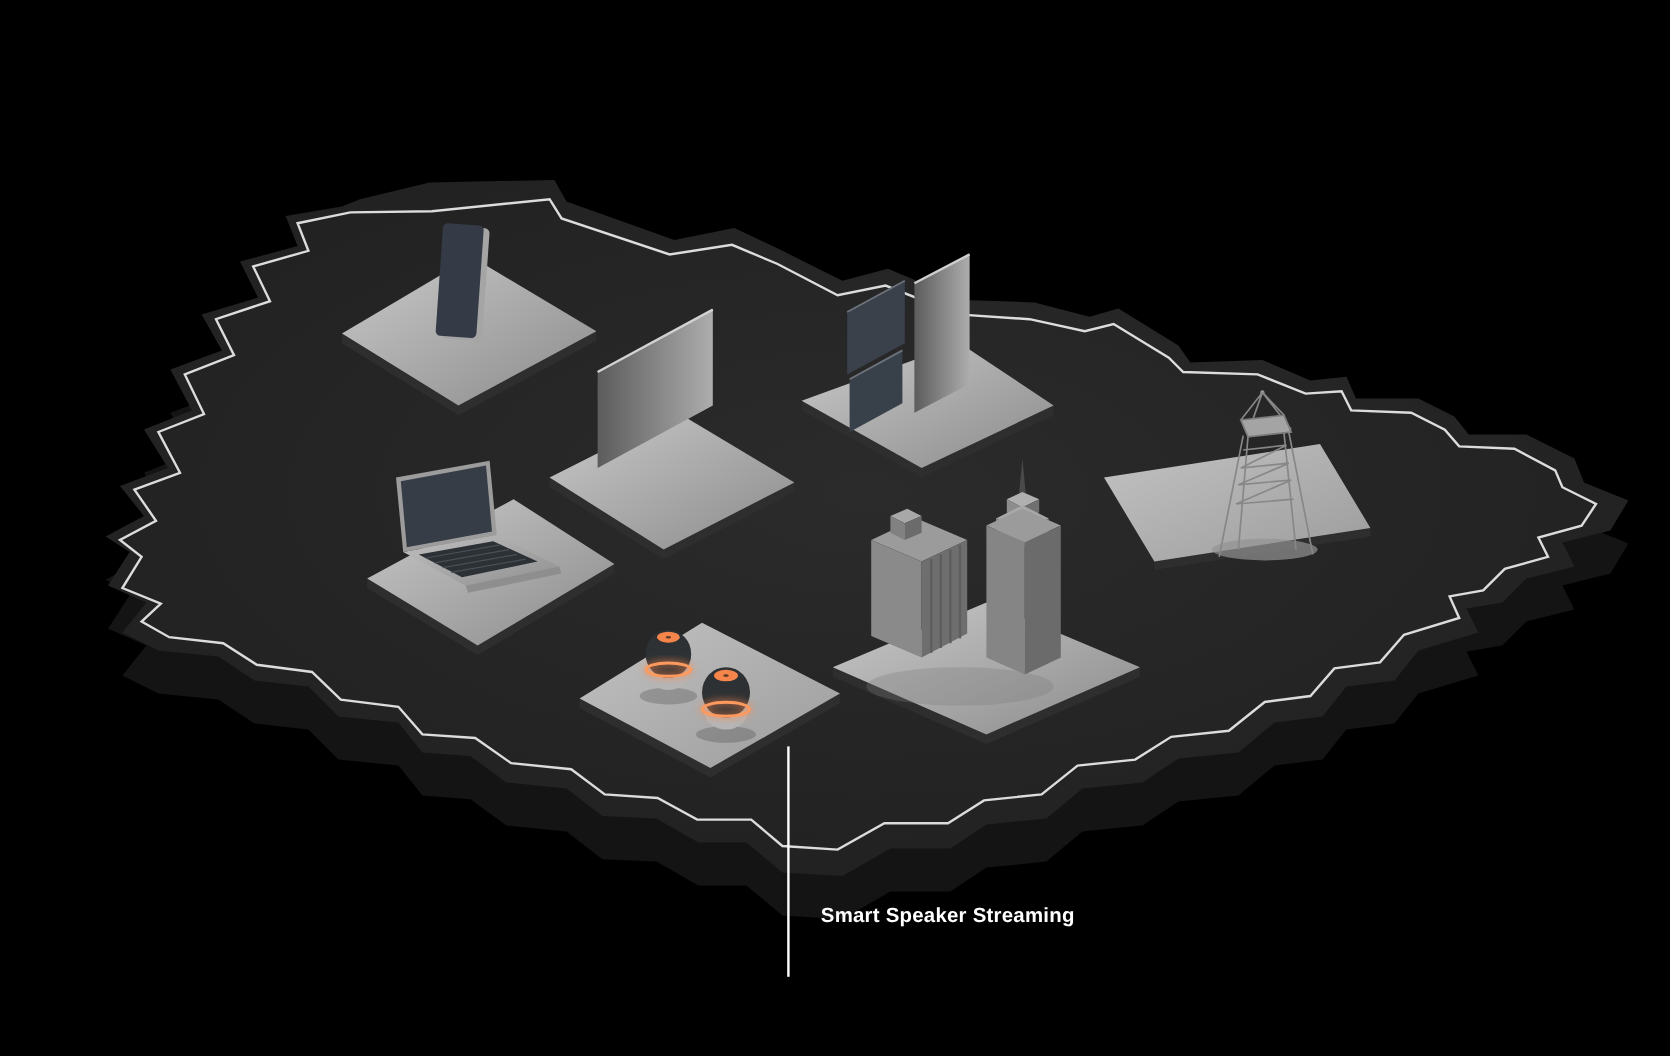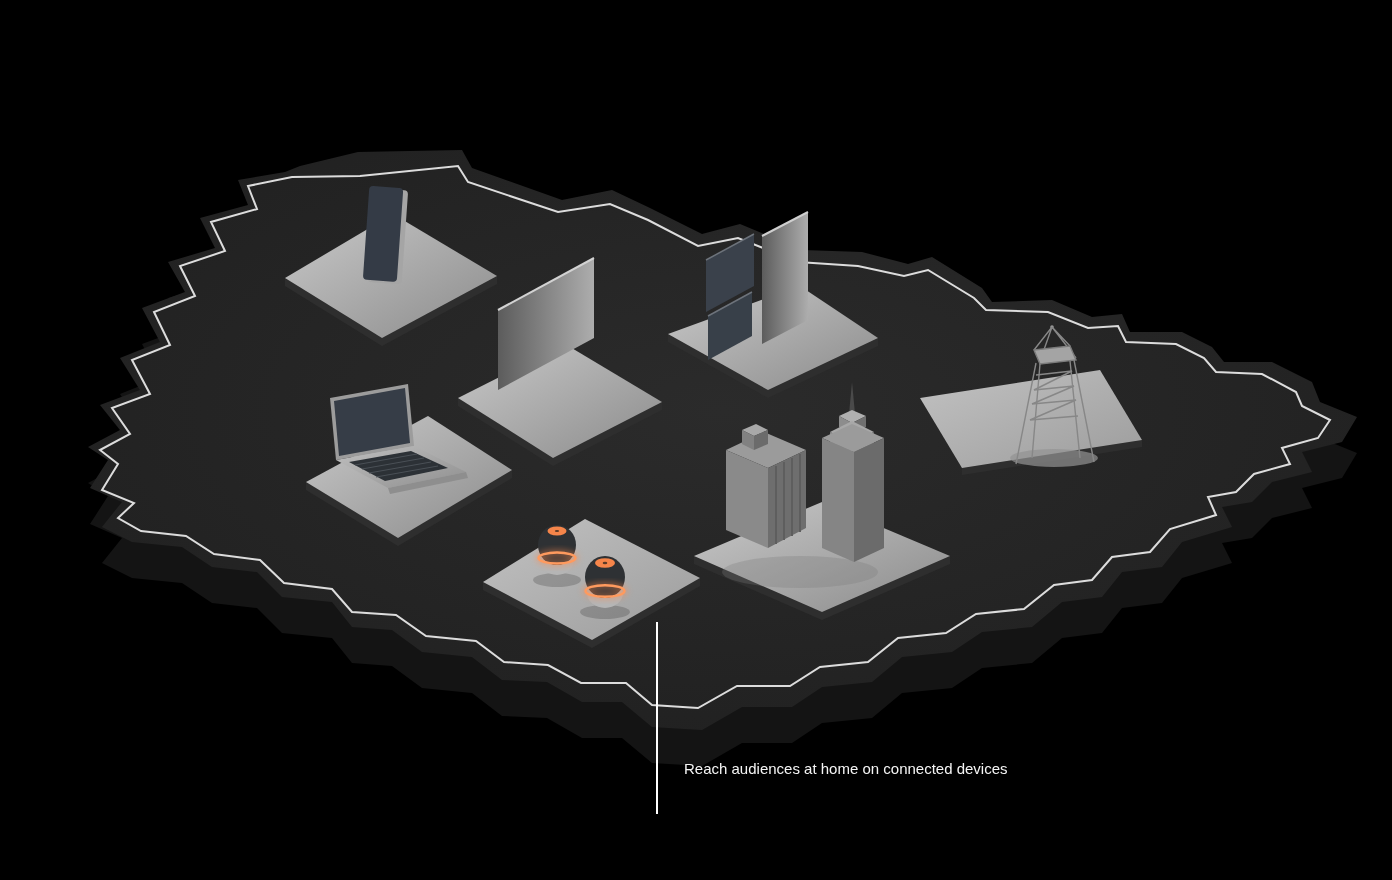--- a/index.html
+++ b/index.html
@@ -177,17 +177,17 @@
       <ellipse cx="605" cy="591" rx="19.5" ry="5.8" fill="none" stroke="#ff9a5e" stroke-width="2.4"></ellipse>
       <ellipse cx="605" cy="563" rx="10" ry="4.8" fill="#f5854a"></ellipse>
       <ellipse cx="605" cy="563" rx="2.3" ry="1.2" fill="#5a3a28"></ellipse>
     </g>
   </g>
 </svg>
 
 <div class="callout">
   <div class="callout-line"></div>
   <div class="callout-text">
-    <div class="callout-subtitle">Reach audiences at home on connected devices</div>
+    <div class="callout-title">Smart Speaker Streaming</div>
   </div>
 </div>
 
 </div>
 
 </body></html>

